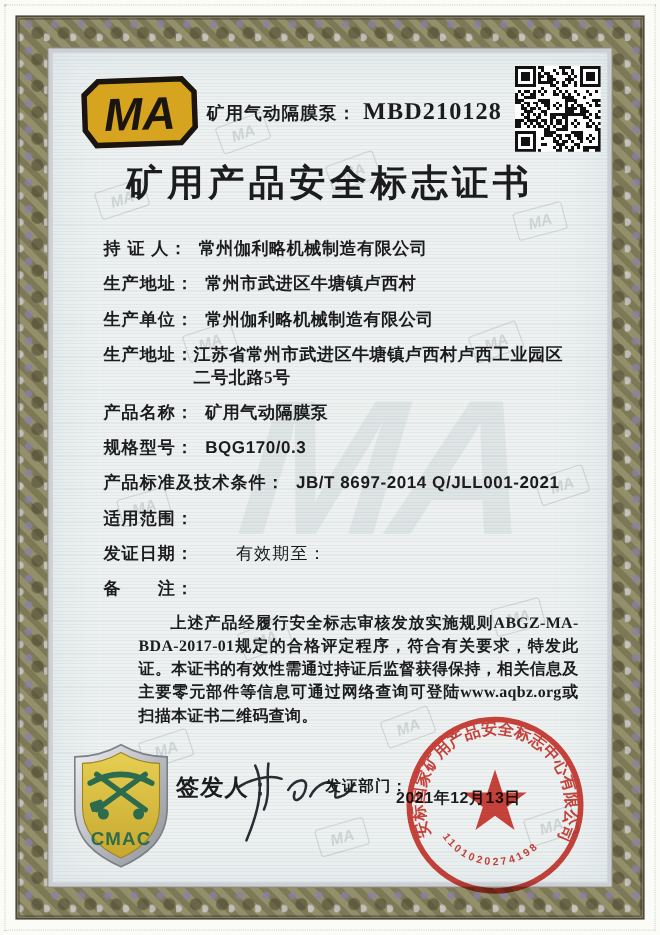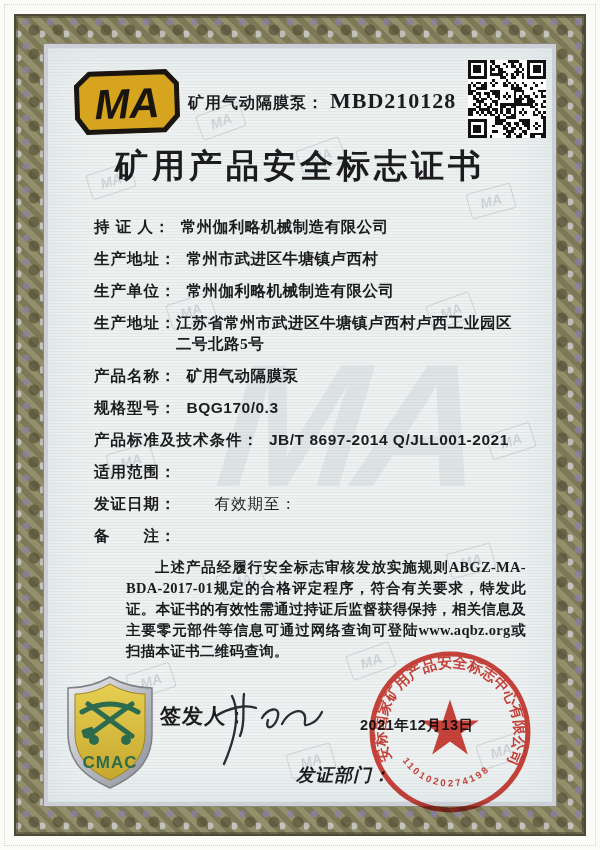--- a/index.html
+++ b/index.html
@@ -59,21 +59,21 @@
   .row .value.latin{font-family:"Liberation Sans",sans-serif;font-weight:bold;letter-spacing:.5px;}
   .row.dates .label2{font-weight:normal;white-space:nowrap;letter-spacing:1px;margin-left:38px;}
   .paragraph{
     margin-top:9px;font-family:"Liberation Serif",serif;font-size:14.5px;font-weight:600;
     line-height:1.45;text-indent:2em;text-align:justify;letter-spacing:.3px;margin-left:32px;
   }
   
   .cmac{position:absolute;left:16px;top:626px;}
   .issuer-label{position:absolute;left:112px;top:654px;font-size:21px;font-weight:bold;letter-spacing:1px;text-align:right;}
   .signature{position:absolute;left:162px;top:636px;}
-  .dept-label{position:absolute;left:248px;top:715px;font-size:18px;font-weight:bold;letter-spacing:1px;font-style:italic;}
+  .dept-label{position:absolute;left:248px;top:658px;font-size:14px;font-weight:bold;letter-spacing:1px;}
   .dept-date{position:absolute;left:312px;top:668px;font-size:14.5px;font-weight:bold;letter-spacing:.5px;z-index:1;}
   .seal{position:absolute;left:318px;top:600px;z-index:2;mix-blend-mode:multiply;opacity:.92;}
 </style>
 </head>
 <body>
 
 <div class="cert">
   <div class="band"></div>
   <div class="paper">
 

